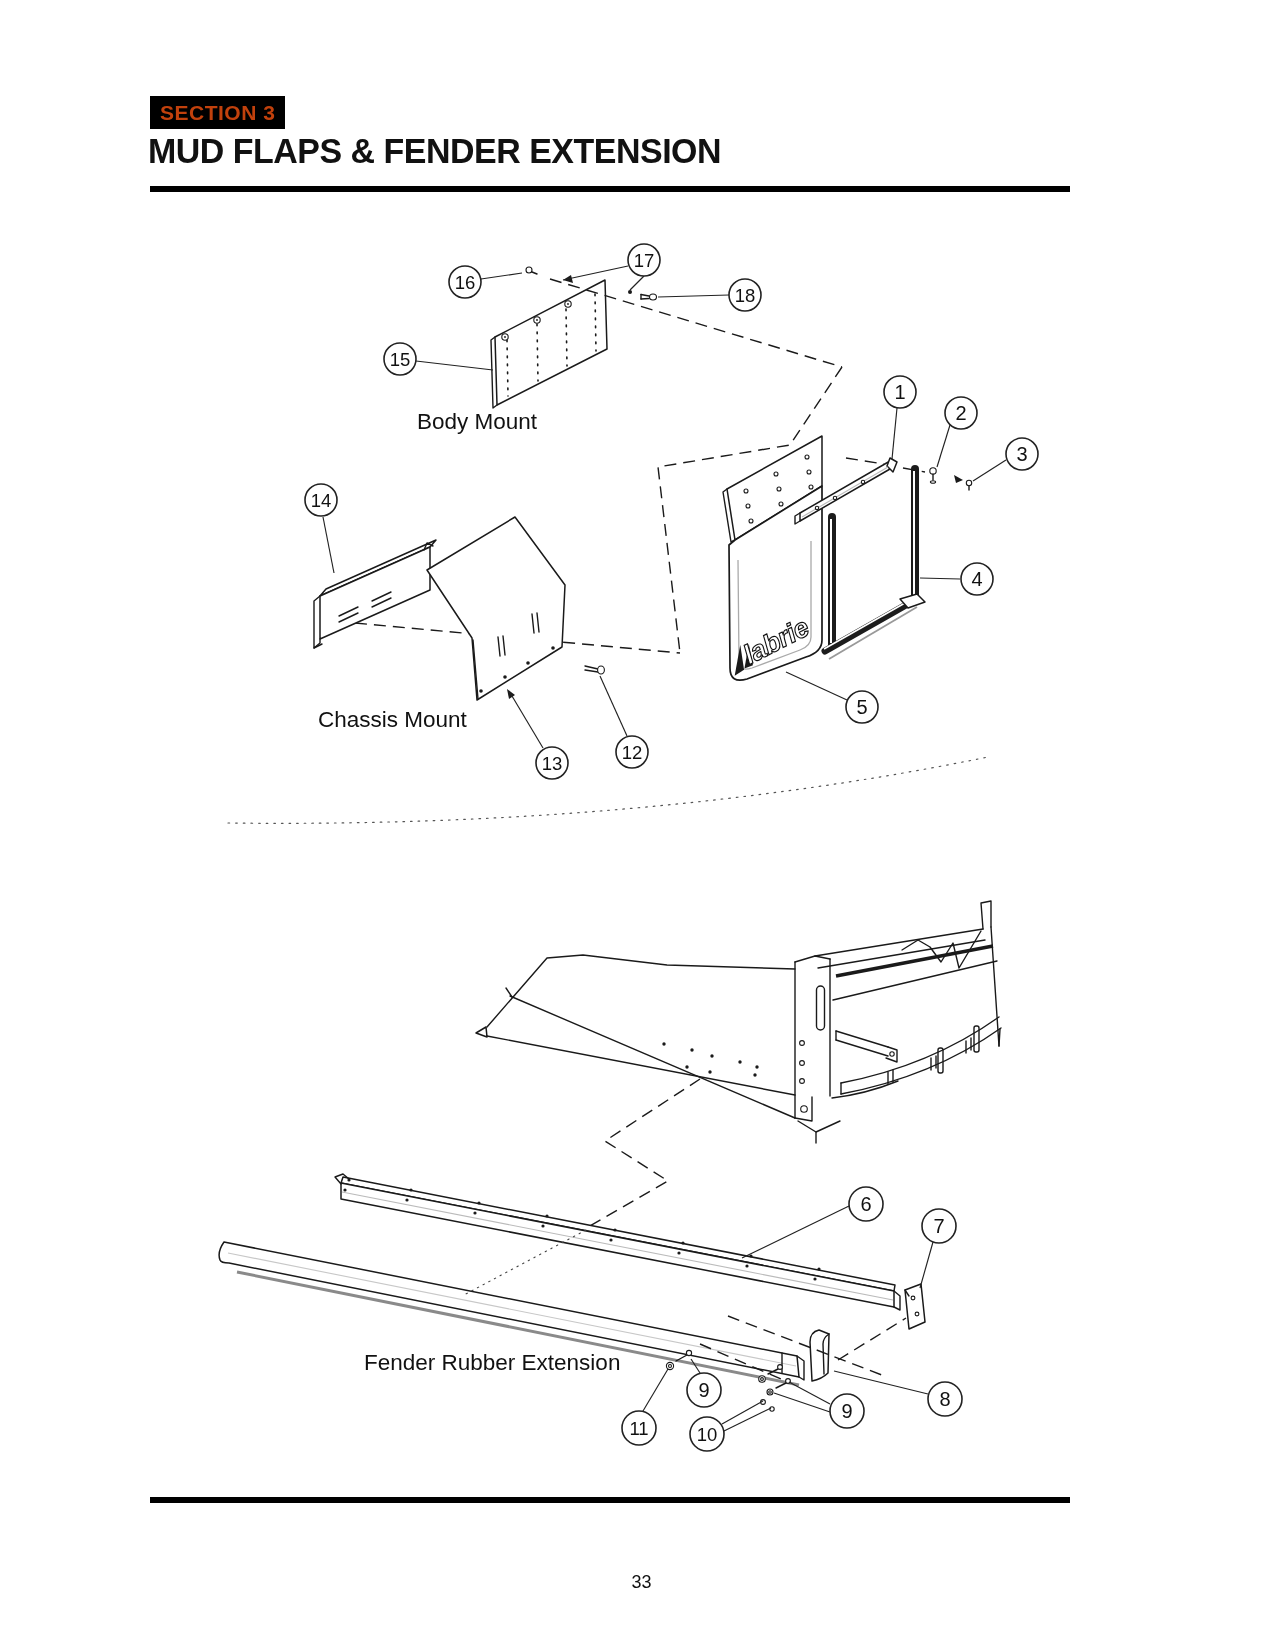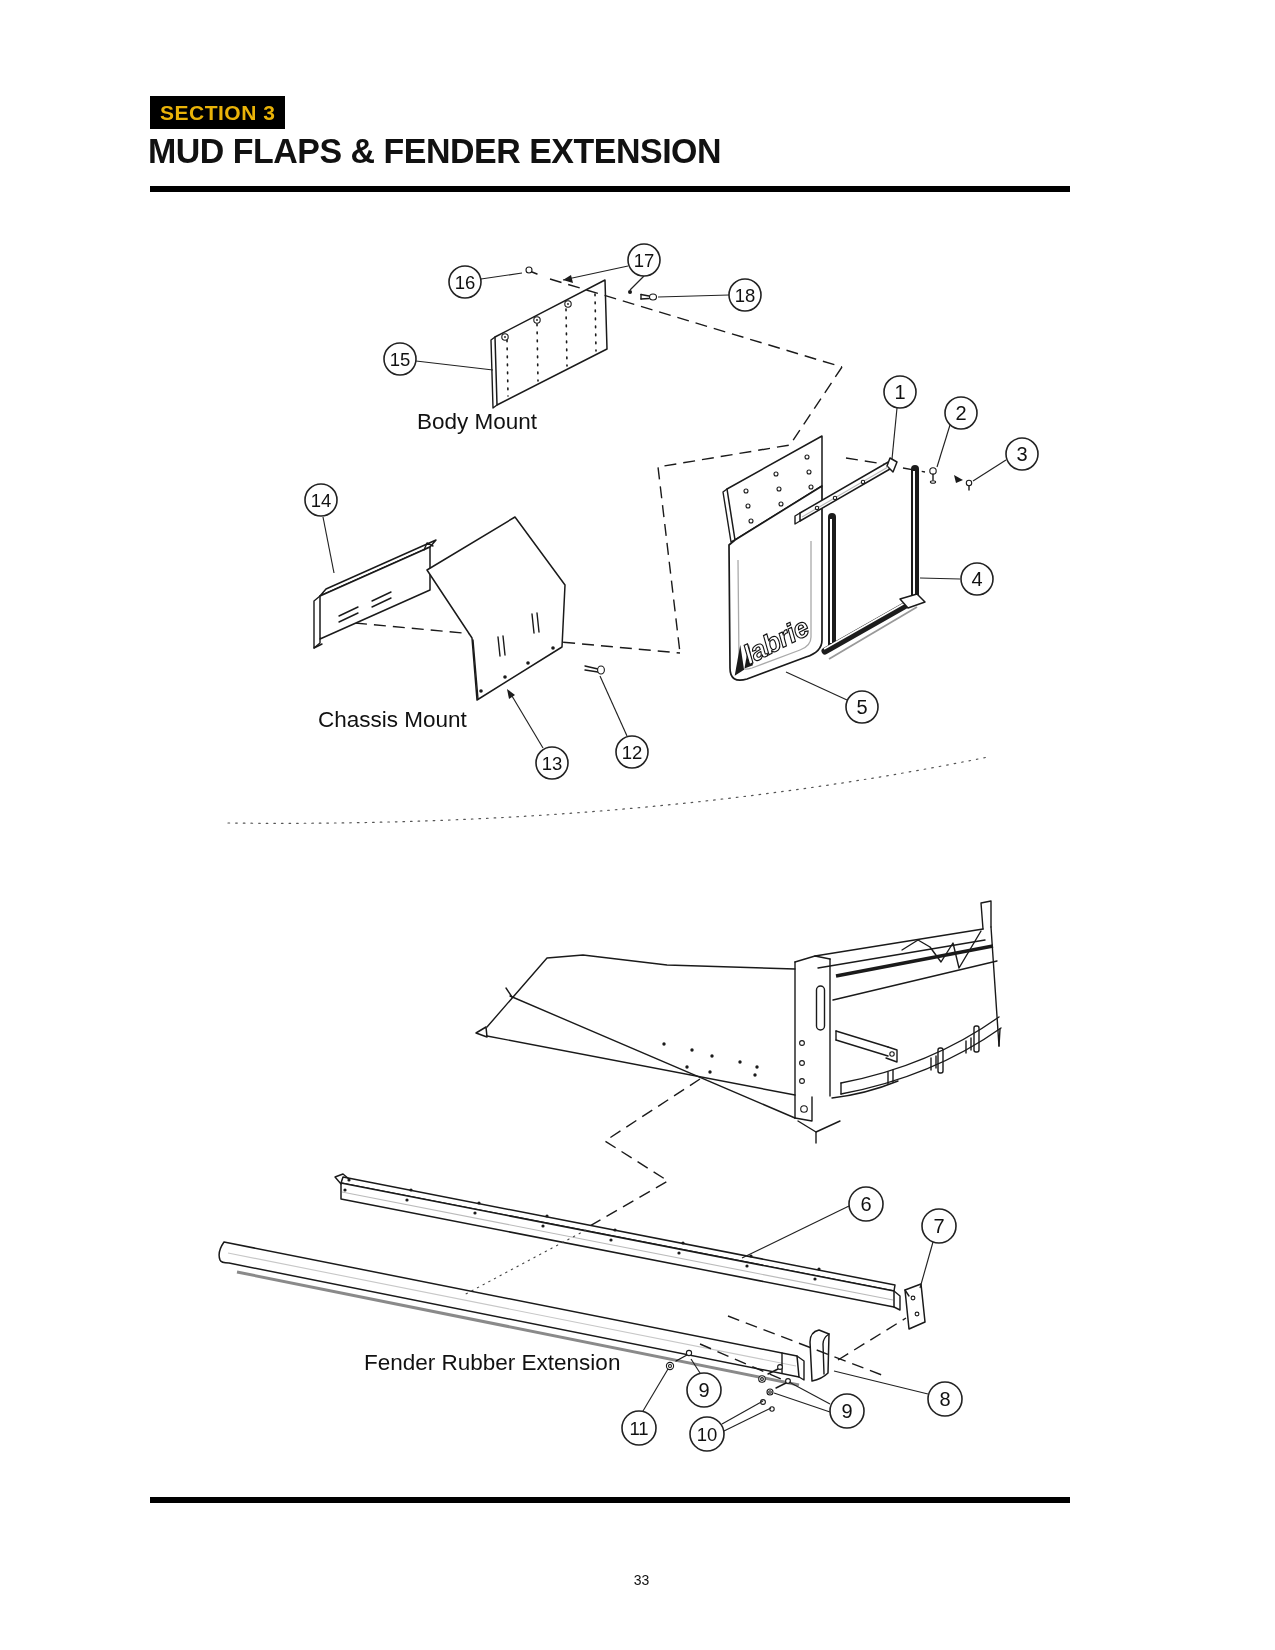--- a/index.html
+++ b/index.html
@@ -3,32 +3,32 @@
 <meta charset="utf-8">
 <style>
   html,body{margin:0;padding:0;background:#e8e8e8;}
   .page{
     position:relative;width:1275px;height:1650px;margin:0 auto;
     background:#ffffff;overflow:hidden;
     font-family:"Liberation Sans", sans-serif;color:#111;
   }
   .badge{
     position:absolute;left:150px;top:96px;height:33px;line-height:33px;
-    background:#000;color:#eab308;font-size:21px;font-weight:bold;
+    background:#000;color:#c2410c;font-size:21px;font-weight:bold;
     padding:0 10px;letter-spacing:.5px;
   }
   .title{
     position:absolute;left:148px;top:131px;font-size:35px;font-weight:bold;
     letter-spacing:-0.5px;transform:scaleX(.97);transform-origin:left center;
     white-space:nowrap;
   }
   .rule{position:absolute;left:150px;width:920px;height:6px;background:#000;}
   .rule-top{top:186px;}
   .rule-bottom{top:1497px;}
-  .pageno{position:absolute;left:0;right:0;top:1572px;text-align:center;font-size:14px;margin-left:8px;}
+  .pageno{position:absolute;left:0;right:0;top:1572px;text-align:center;font-size:18px;margin-left:8px;}
   svg{position:absolute;left:0;top:0;}
   .ln{fill:none;stroke:#1a1a1a;stroke-width:1.4;stroke-linejoin:round;stroke-linecap:round;}
   .fillw{fill:#fff;stroke:#1a1a1a;stroke-width:1.5;stroke-linejoin:round;}
   .dash{fill:none;stroke:#1a1a1a;stroke-width:1.4;stroke-dasharray:12 7;stroke-linecap:butt;}
   .dotcol{fill:none;stroke:#1a1a1a;stroke-width:1.6;stroke-dasharray:1.8 6.2;stroke-linecap:round;}
   .dotarc{fill:none;stroke:#555;stroke-width:1.2;stroke-dasharray:1.6 6;stroke-linecap:round;}
   .dotln{fill:none;stroke:#444;stroke-width:1.1;stroke-dasharray:1.4 5;stroke-linecap:round;}
   .grey{fill:none;stroke:#bbb;stroke-width:1.1;}
   .leader{stroke:#222;stroke-width:1.15;fill:none;}
   .bubble{fill:#fff;stroke:#222;stroke-width:1.6;}

